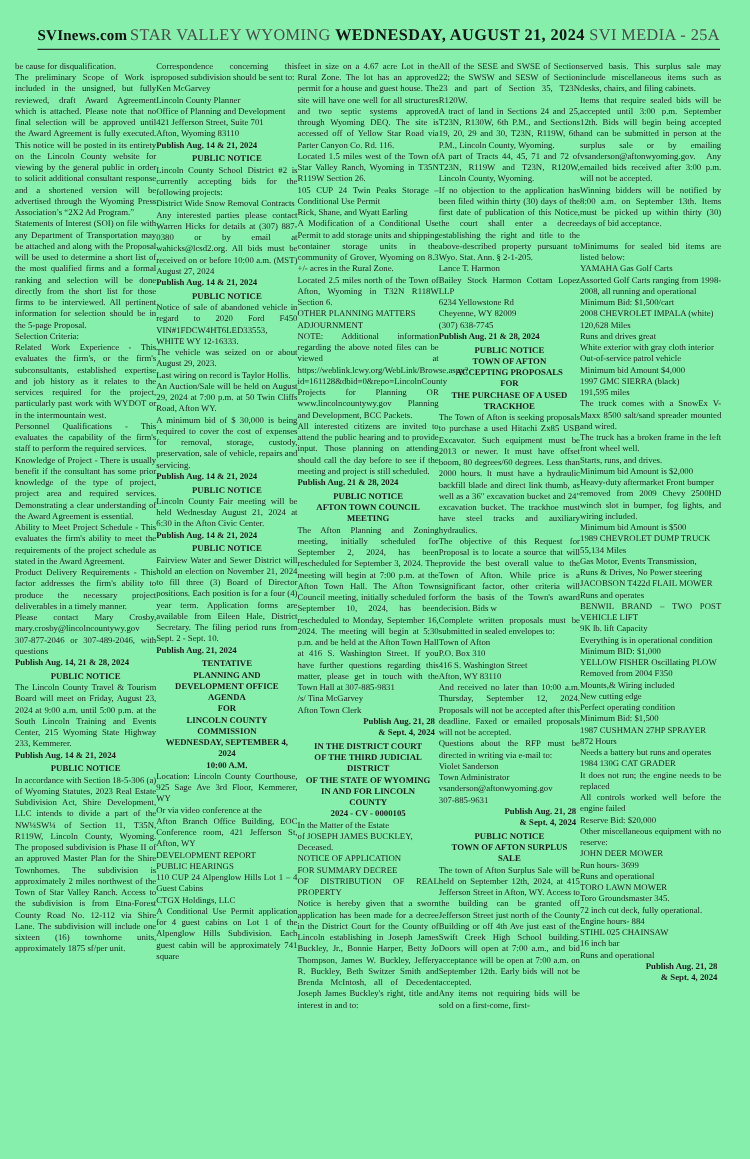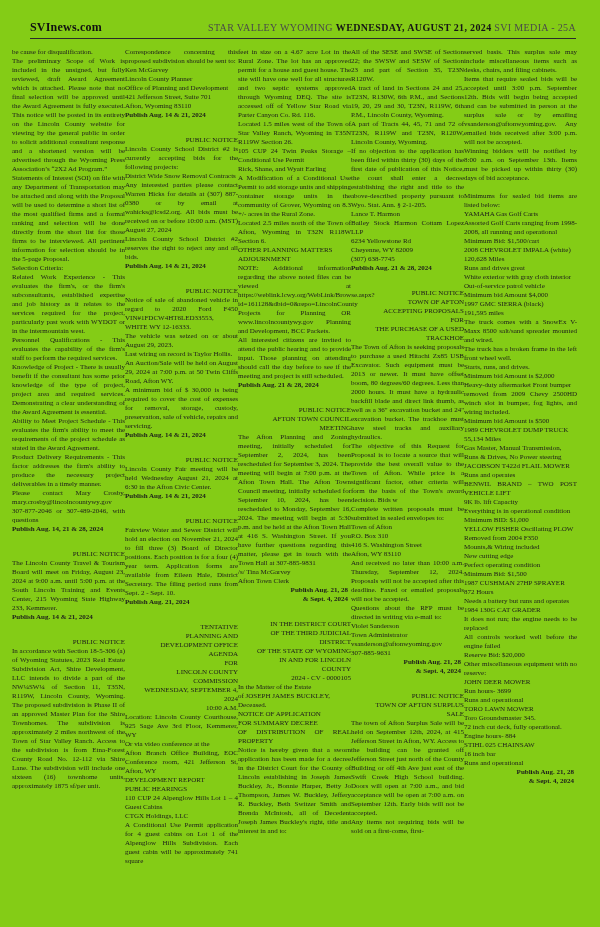--- a/index.html
+++ b/index.html
@@ -1,30 +1,30 @@
 <!DOCTYPE html>
 <html><head>
 <meta charset="utf-8">
 <style>
   html,body { margin:0; padding:0; background:#ffffff; }
   .page {
     width:600px; height:927px; box-sizing:border-box;
-    background:#84cc16; color:#1c1c1c;
+    background:#86efac; color:#1c1c1c;
     font-family:"Liberation Serif", serif;
     padding:20px 6px 0 12px; overflow:hidden;
   }
   .masthead { display:flex; justify-content:space-between; align-items:baseline; padding:0 18px 3px 18px; }
   .site { font-weight:bold; font-size:12px; color:#111; letter-spacing:0.2px; }
-  .dateline { font-size:10px; color:#4a4a4a; letter-spacing:0.35px; white-space:nowrap; }
+  .dateline { font-size:13px; color:#4a4a4a; letter-spacing:0.35px; white-space:nowrap; }
   .dateline .dl-bold { font-weight:bold; color:#161616; }
   .rule { border-top:1.4px solid #2b2b2b; margin:0 18px 9px 18px; }
   .cols { display:flex; gap:0; }
   .col { width:113px; font-size:7px; line-height:9px; }
   .para { text-align:justify; }
-  .head { text-align:right; font-weight:normal; white-space:pre-line; margin-top:16px; }
+  .head { text-align:center; font-weight:bold; white-space:pre-line; margin-top:2px; }
   .pub  { font-weight:bold; white-space:pre-line; }
   .pub.multi { text-align:right; padding-right:3px;font-family:Liberation Serif, serif; }
   .gap { height:9px; }
 </style>
 </head>
 <body>
 
 <div class="page">
   <div class="masthead">
     <span class="site">SVInews.com</span>
@@ -59,21 +59,20 @@
         <div class="para">Ken McGarvey</div>
         <div class="para">Lincoln County Planner</div>
         <div class="para">Office of Planning and Development</div>
         <div class="para">421 Jefferson Street, Suite 701</div>
         <div class="para">Afton, Wyoming 83110</div>
         <div class="pub">Publish Aug. 14 &amp; 21, 2024</div>
         <div class="head">PUBLIC NOTICE</div>
         <div class="para">Lincoln County School District #2 is currently accepting bids for the following projects:</div>
         <div class="para">District Wide Snow Removal Contracts</div>
         <div class="para">Any interested parties please contact Warren Hicks for details at (307) 887-0380 or by email at wahicks@lcsd2.org. All bids must be received on or before 10:00 a.m. (MST) August 27, 2024</div>
-        <div class="para">Lincoln County School District #2 reserves the right to reject any and all bids.</div>
         <div class="pub">Publish Aug. 14 &amp; 21, 2024</div>
         <div class="head">PUBLIC NOTICE</div>
         <div class="para">Notice of sale of abandoned vehicle in regard to 2020 Ford F450 VIN#1FDCW4HT6LED33553, WHITE WY 12-16333.</div>
         <div class="para">The vehicle was seized on or about August 29, 2023.</div>
         <div class="para">Last wiring on record is Taylor Hollis.</div>
         <div class="para">An Auction/Sale will be held on August 29, 2024 at 7:00 p.m. at 50 Twin Cliffs Road, Afton WY.</div>
         <div class="para">A minimum bid of $ 30,000 is being required to cover the cost of expenses for removal, storage, custody, preservation, sale of vehicle, repairs and servicing.</div>
         <div class="pub">Publish Aug. 14 &amp; 21, 2024</div>
         <div class="head">PUBLIC NOTICE</div>
         <div class="para">Lincoln County Fair meeting will be held Wednesday August 21, 2024 at 6:30 in the Afton Civic Center.</div>
@@ -193,21 +192,21 @@
         <div class="para">191,595 miles</div>
         <div class="para">The truck comes with a SnowEx V-Maxx 8500 salt/sand spreader mounted and wired.</div>
         <div class="para">The truck has a broken frame in the left front wheel well.</div>
         <div class="para">Starts, runs, and drives.</div>
         <div class="para">Minimum bid Amount is $2,000</div>
         <div class="para">Heavy-duty aftermarket Front bumper</div>
         <div class="para">removed from 2009 Chevy 2500HD winch slot in bumper, fog lights, and wiring included.</div>
         <div class="para">Minimum bid Amount is $500</div>
         <div class="para">1989 CHEVROLET DUMP TRUCK</div>
         <div class="para">55,134 Miles</div>
-        <div class="para">Gas Master, Manual Transmission,</div>
+        <div class="para">Gas Motor, Events Transmission,</div>
         <div class="para">Runs &amp; Drives, No Power steering</div>
         <div class="para">JACOBSON T422d FLAIL MOWER</div>
         <div class="para">Runs and operates</div>
         <div class="para">BENWIL BRAND – TWO POST VEHICLE LIFT</div>
         <div class="para">9K lb. lift Capacity</div>
         <div class="para">Everything is in operational condition</div>
         <div class="para">Minimum BID: $1,000</div>
         <div class="para">YELLOW FISHER Oscillating PLOW</div>
         <div class="para">Removed from 2004 F350</div>
         <div class="para">Mounts,&amp; Wiring included</div>

